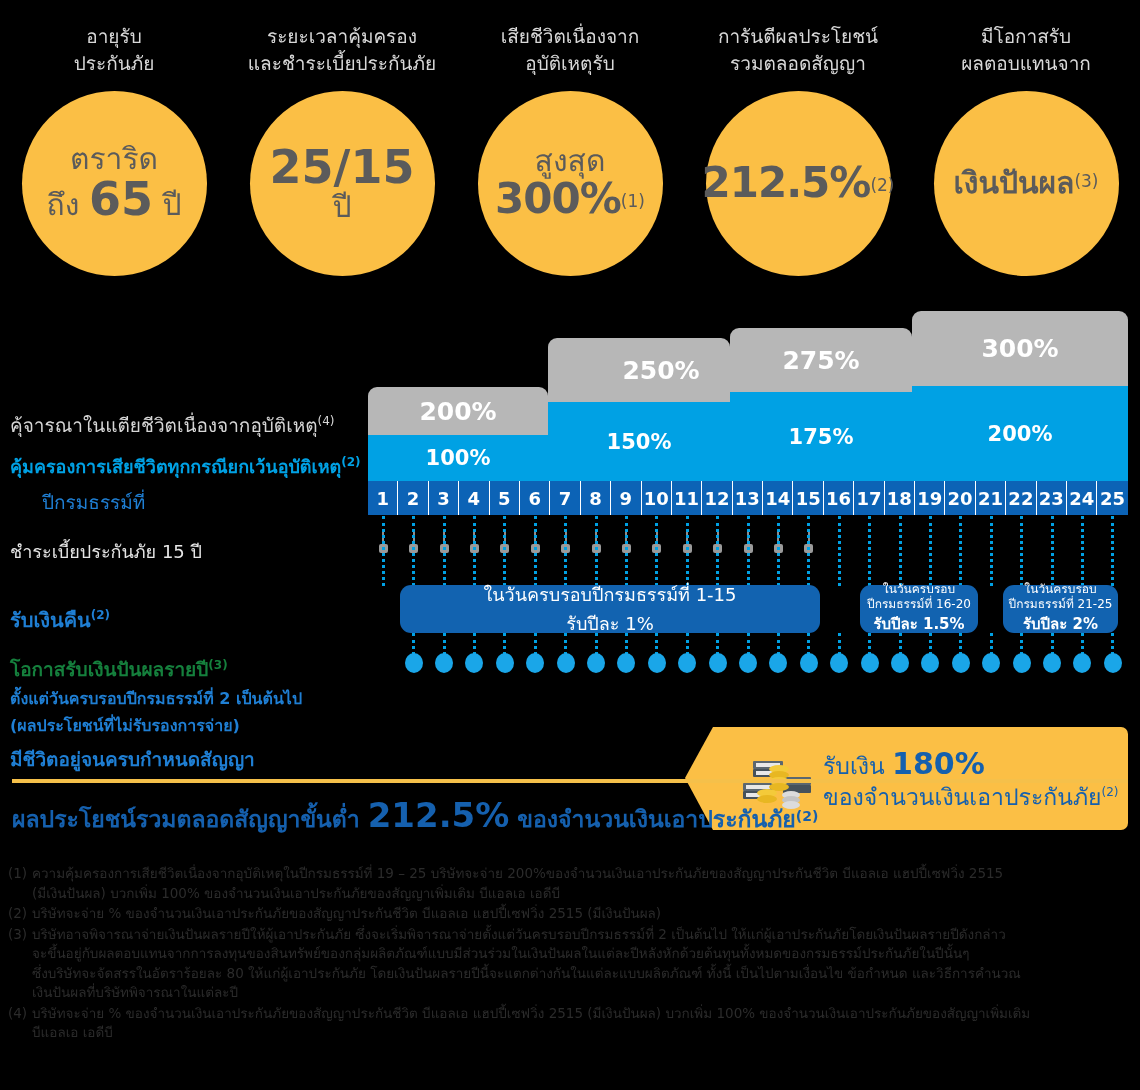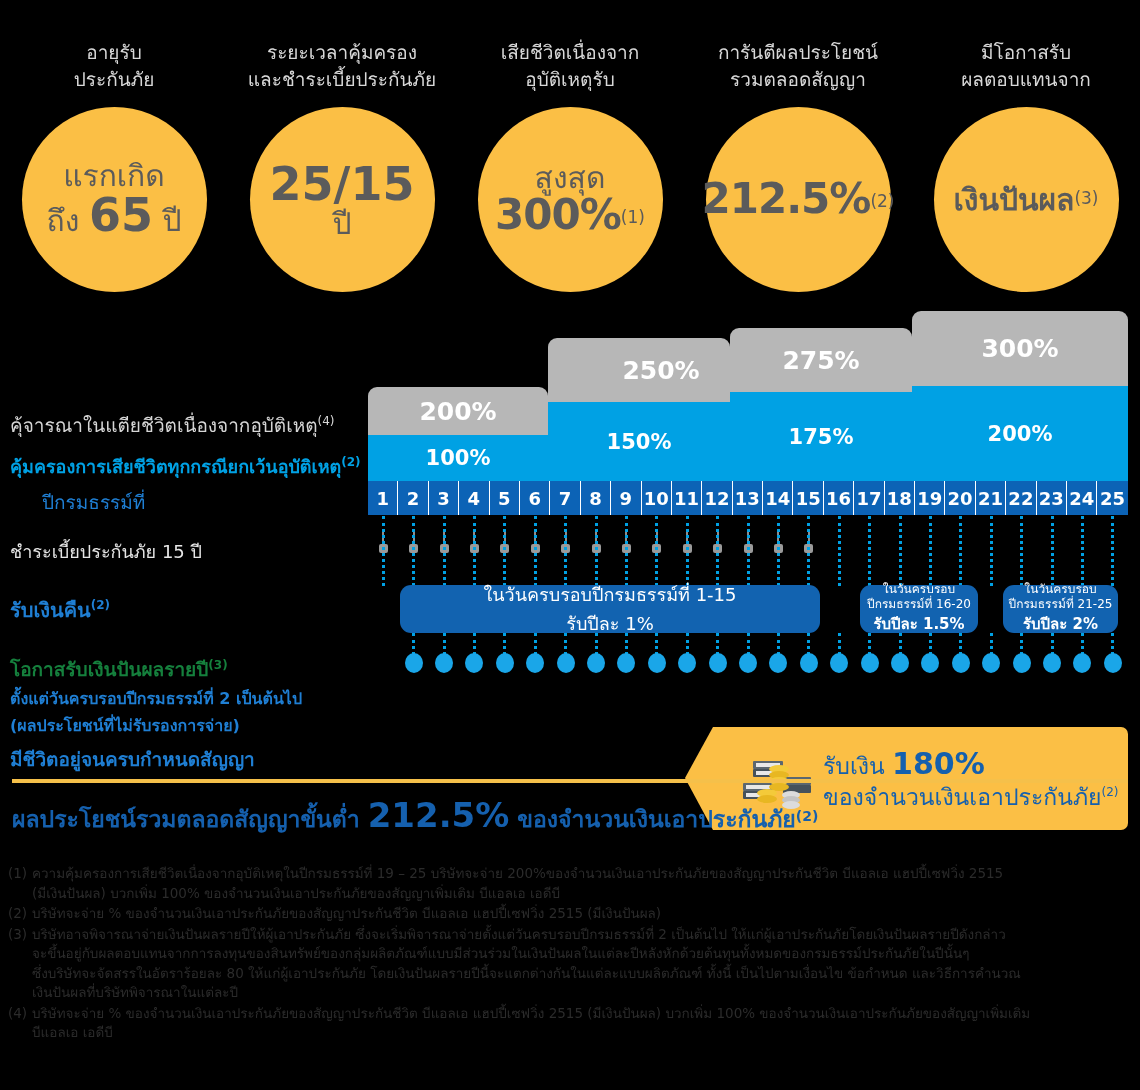--- a/index.html
+++ b/index.html
@@ -4,21 +4,21 @@
 <style>
   html,body{margin:0;padding:0;background:#000;}
   body{
     width:1140px;height:1090px;position:relative;overflow:hidden;
     font-family:"DejaVu Sans","Liberation Sans",sans-serif;
     color:#fff;
   }
   
   #highlights{
     position:absolute;left:0;top:0;width:1140px;height:292px;
-    display:flex;justify-content:space-around;align-items:flex-end;
+    display:flex;justify-content:space-around;align-items:center;
   }
   .hl-col{width:212px;display:flex;flex-direction:column;align-items:center;}
   .hl-caption{
     color:#d8d8d8;font-size:19px;line-height:27px;text-align:center;
     height:68px;padding-top:6px;font-weight:400;
   }
   .hl-circle{
     width:185px;height:185px;border-radius:50%;background:#FBBF45;
     display:flex;align-items:center;justify-content:center;text-align:center;
     position:relative;
@@ -114,21 +114,21 @@
 
 <div id="highlights">
 
   <div class="hl-col">
     <div class="hl-caption">
       <span class="ln">อายุรับ</span>
       <span class="ln">ประกันภัย</span>
     </div>
     <div class="hl-circle">
       <div class="hl-inner">
-        <span class="ln med">แรกเกิด</span>
+        <span class="ln med">ตราริด</span>
         <span class="ln nowrapline"><span class="med">ถึง </span><span class="big2">65</span><span class="med"> ปี</span></span>
       </div>
     </div>
   </div>
 
   <div class="hl-col">
     <div class="hl-caption">
       <span class="ln">ระยะเวลาคุ้มครอง</span>
       <span class="ln">และชำระเบี้ยประกันภัย</span>
     </div>
@@ -222,21 +222,21 @@
   </div>
 
   <div class="rowlabel lbl-all" style="top:152px;">
     <span>คุ้มครองการเสียชีวิตทุกกรณียกเว้นอุบัติเหตุ</span><span class="sup-s">(2)</span>
   </div>
 
   <div class="rowlabel lbl-year" style="top:187px;">ปีกรมธรรม์ที่</div>
 
   <div class="rowlabel lbl-prem" style="top:237px;">ชำระเบี้ยประกันภัย 15 ปี</div>
 
-  <div class="rowlabel lbl-cash" style="top:294px;">
+  <div class="rowlabel lbl-cash" style="top:304px;">
     <span>รับเงินคืน</span><span class="sup-s">(2)</span>
   </div>
 
   <div class="rowlabel" style="top:354px;">
     <div class="lbl-div">
       <span>โอกาสรับเงินปันผลรายปี</span><span class="sup-s">(3)</span>
     </div>
     <div class="lbl-div2" style="margin-top:2px;">ตั้งแต่วันครบรอบปีกรมธรรม์ที่ 2 เป็นต้นไป</div>
     <div class="lbl-div2" style="margin-top:2px;">(ผลประโยชน์ที่ไม่รับรองการจ่าย)</div>
   </div>

